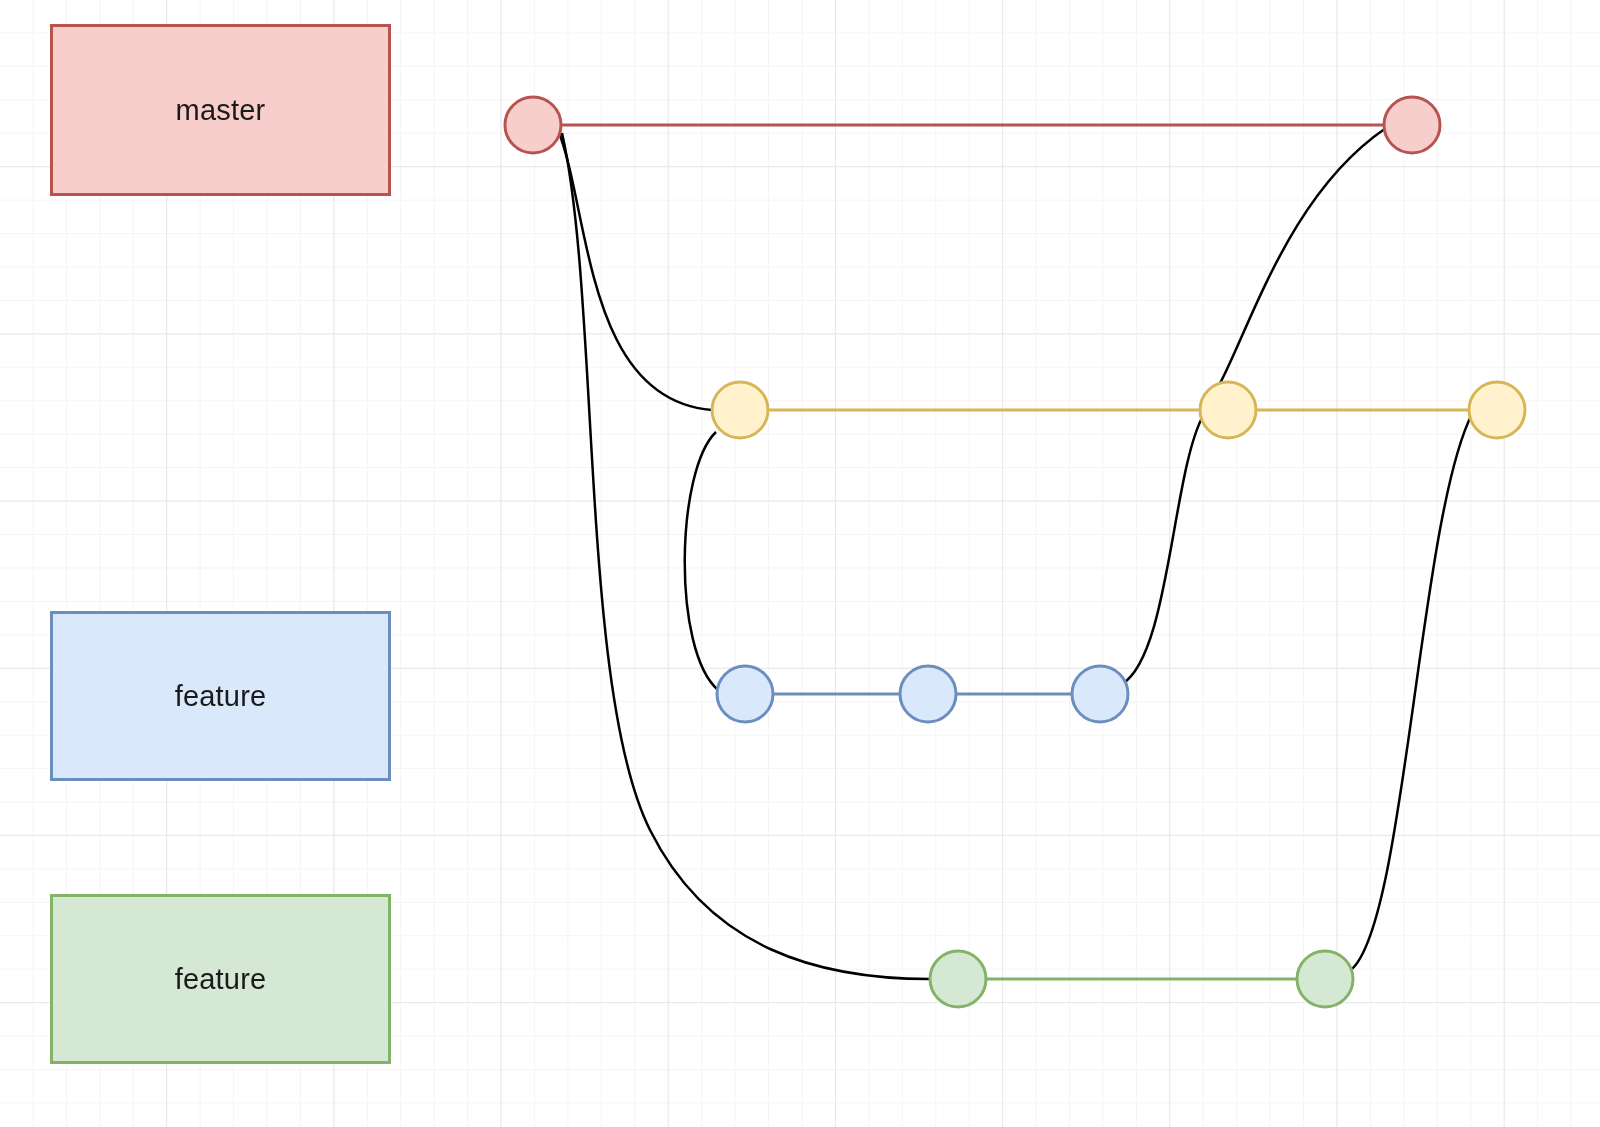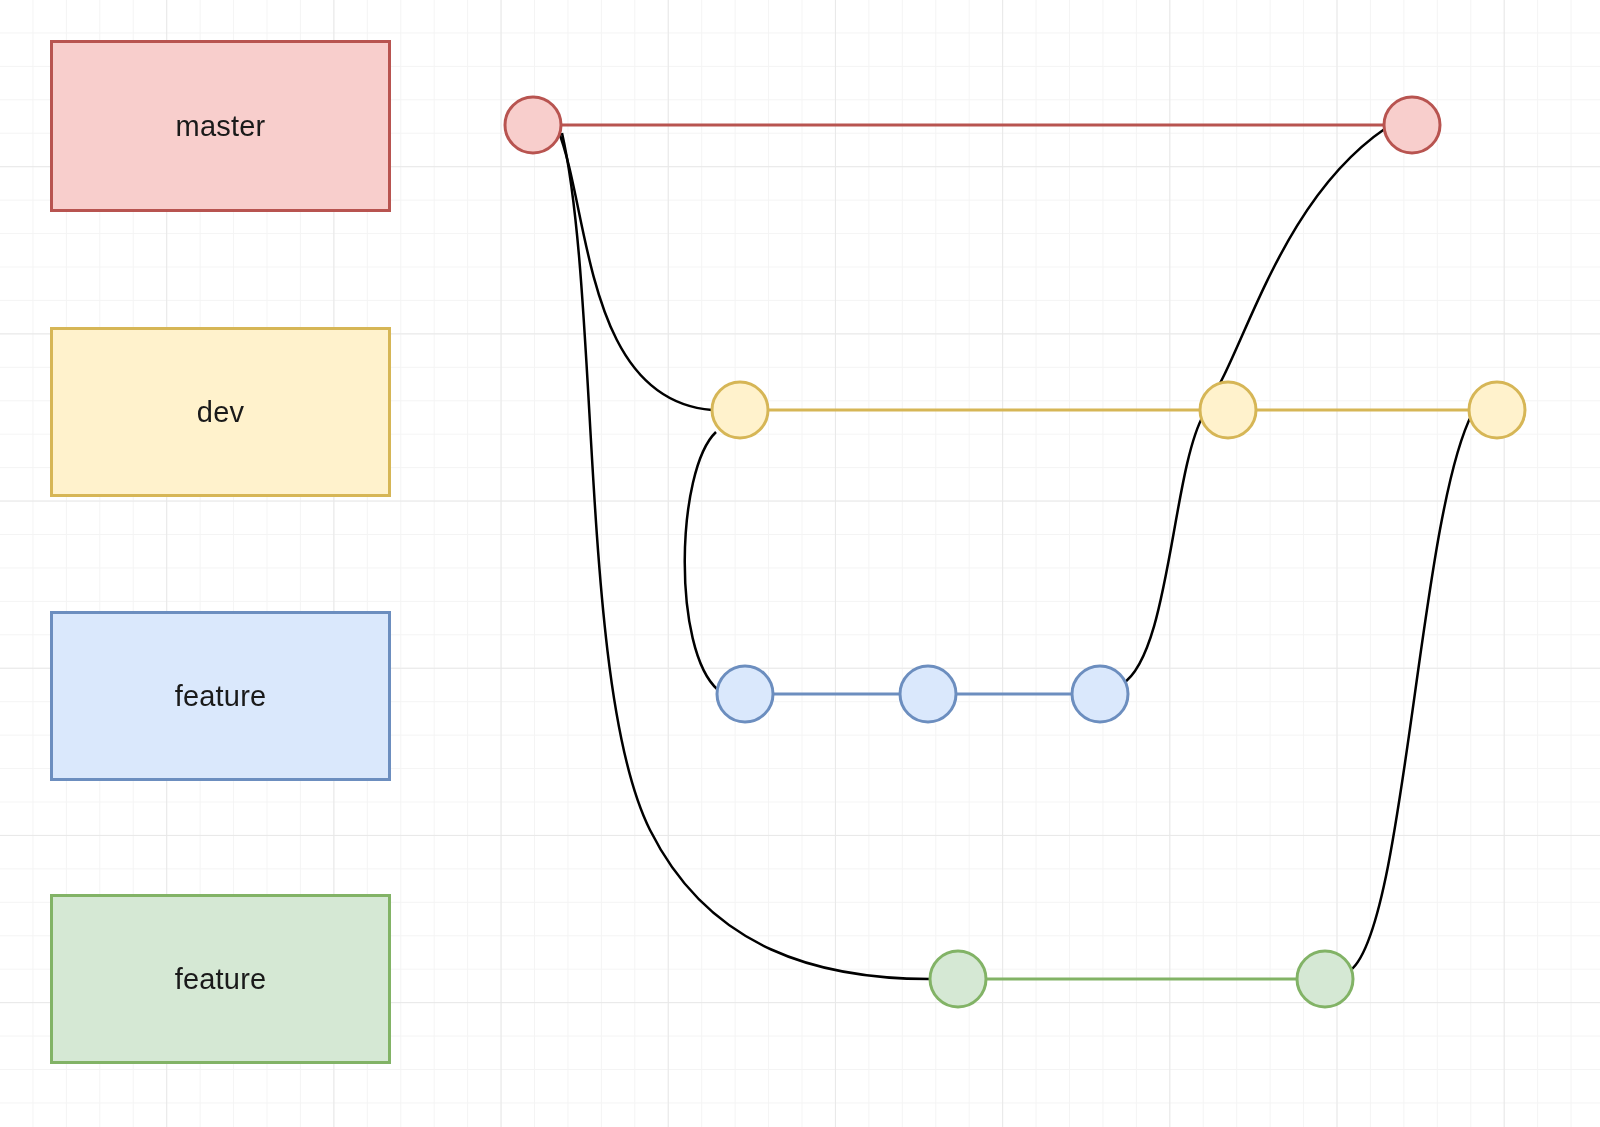--- a/index.html
+++ b/index.html
@@ -50,27 +50,24 @@
     top: 0;
     width: 1600px;
     height: 1127px;
   }
 </style>
 </head>
 <body>
 
 <div id="canvas">
 
-  <div class="legend-box" style="left:50px; top:40px; width:341px; height:172px; background:#f8cecc; border-color:#b85450;">
+  <div class="legend-box" style="left:50px; top:24px; width:341px; height:172px; background:#f8cecc; border-color:#b85450;">
     <span class="legend-label">master</span>
   </div>
 
-  <div class="legend-box" style="left:50px; top:327px; width:341px; height:170px; background:#fff2cc; border-color:#d6b656;">
-    <span class="legend-label">dev</span>
-  </div>
 
   <div class="legend-box" style="left:50px; top:611px; width:341px; height:170px; background:#dae8fc; border-color:#6c8ebf;">
     <span class="legend-label">feature</span>
   </div>
 
   <div class="legend-box" style="left:50px; top:894px; width:341px; height:170px; background:#d5e8d4; border-color:#82b366;">
     <span class="legend-label">feature</span>
   </div>
 
   <svg id="graph-svg" viewBox="0 0 1600 1127">

